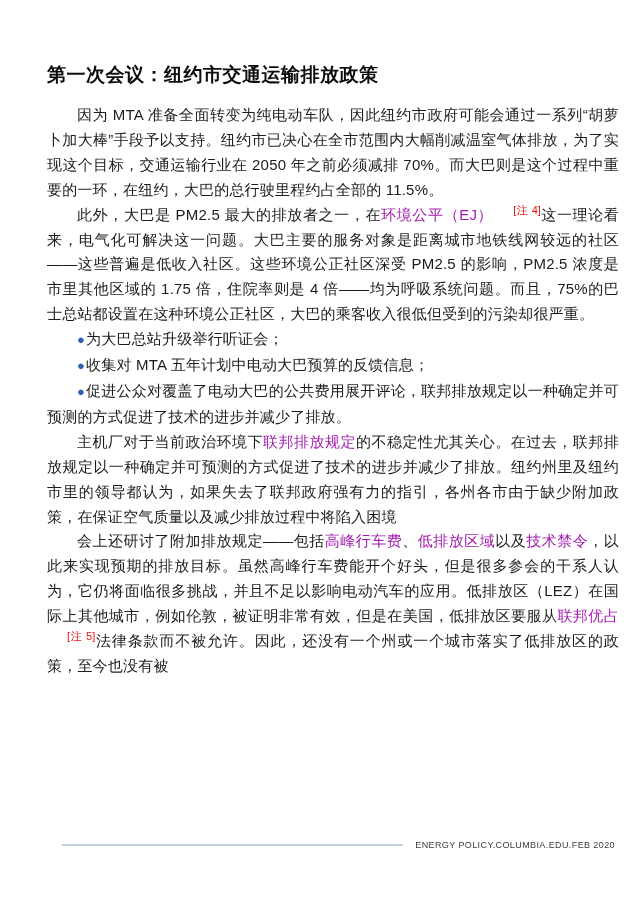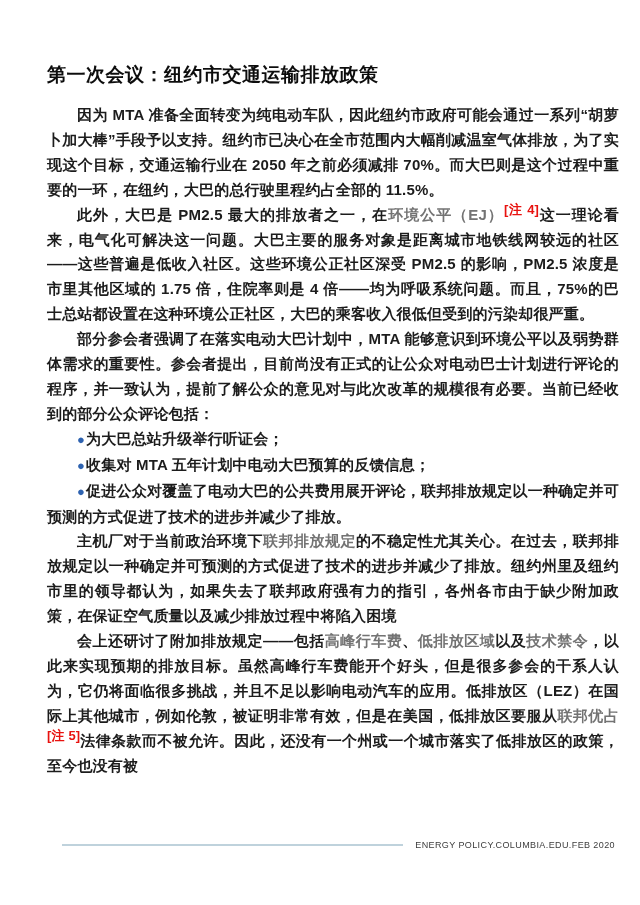--- a/index.html
+++ b/index.html
@@ -37,29 +37,30 @@
     font-size: 15px;
     line-height: 24.9px;
     color: var(--text-color);
     text-align: justify;
     letter-spacing: 0.2px;
   }
   p.para {
     margin: 0;
     text-indent: 2em;
   }
-  .seg-normal { font-weight: 700; }
-  .seg-bold { font-weight: 700; color: #737373; }
+  .seg-normal { font-weight: 400; }
+  .seg-bold { font-weight: 400; color: #a21caf; }
   .seg-note {
     color: var(--note-red);
-    font-weight: 700;
-    font-size: 13px;
+    font-weight: 400;
+    font-size: 11px;
     vertical-align: super;
     line-height: 0;
     letter-spacing: 0;
+    margin-left: 20px;
   }
   .bullet-dot {
     color: var(--accent-blue);
     font-size: 13px;
     margin-right: 1px;
   }
   .page-footer {
     position: absolute;
     left: 62px;
     right: 25px;
@@ -83,21 +84,20 @@
 </style>
 </head>
 <body>
 
 <div class="page">
   <h1 class="doc-title">第一次会议：纽约市交通运输排放政策</h1>
 
   <div class="content">
       <p class="para"><span class="seg-normal">因为 MTA 准备全面转变为纯电动车队，因此纽约市政府可能会通过一系列“胡萝卜加大棒”手段予以支持。纽约市已决心在全市范围内大幅削减温室气体排放，为了实现这个目标，交通运输行业在 2050 年之前必须减排 70%。而大巴则是这个过程中重要的一环，在纽约，大巴的总行驶里程约占全部的 11.5%。</span></p>
       <p class="para"><span class="seg-normal">此外，大巴是 PM2.5 最大的排放者之一，在</span><span class="seg-bold">环境公平（EJ）</span><span class="seg-note">[注 4]</span><span class="seg-normal">这一理论看来，电气化可解决这一问题。大巴主要的服务对象是距离城市地铁线网较远的社区——这些普遍是低收入社区。这些环境公正社区深受 PM2.5 的影响，PM2.5 浓度是市里其他区域的 1.75 倍，住院率则是 4 倍——均为呼吸系统问题。而且，75%的巴士总站都设置在这种环境公正社区，大巴的乘客收入很低但受到的污染却很严重。</span></p>
-      <p class="para"><span class="seg-normal">部分参会者强调了在落实电动大巴计划中，MTA 能够意识到环境公平以及弱势群体需求的重要性。参会者提出，目前尚没有正式的让公众对电动巴士计划进行评论的程序，并一致认为，提前了解公众的意见对与此次改革的规模很有必要。当前已经收到的部分公众评论包括：</span></p>
       <p class="para"><span class="bullet-dot">●</span><span class="seg-normal">为大巴总站升级举行听证会；</span></p>
       <p class="para"><span class="bullet-dot">●</span><span class="seg-normal">收集对 MTA 五年计划中电动大巴预算的反馈信息；</span></p>
       <p class="para"><span class="bullet-dot">●</span><span class="seg-normal">促进公众对覆盖了电动大巴的公共费用展开评论，联邦排放规定以一种确定并可预测的方式促进了技术的进步并减少了排放。</span></p>
       <p class="para"><span class="seg-normal">主机厂对于当前政治环境下</span><span class="seg-bold">联邦排放规定</span><span class="seg-normal">的不稳定性尤其关心。在过去，联邦排放规定以一种确定并可预测的方式促进了技术的进步并减少了排放。纽约州里及纽约市里的领导都认为，如果失去了联邦政府强有力的指引，各州各市由于缺少附加政策，在保证空气质量以及减少排放过程中将陷入困境</span></p>
       <p class="para"><span class="seg-normal">会上还研讨了附加排放规定——包括</span><span class="seg-bold">高峰行车费</span><span class="seg-normal">、</span><span class="seg-bold">低排放区域</span><span class="seg-normal">以及</span><span class="seg-bold">技术禁令</span><span class="seg-normal">，以此来实现预期的排放目标。虽然高峰行车费能开个好头，但是很多参会的干系人认为，它仍将面临很多挑战，并且不足以影响电动汽车的应用。低排放区（LEZ）在国际上其他城市，例如伦敦，被证明非常有效，但是在美国，低排放区要服从</span><span class="seg-bold">联邦优占</span><span class="seg-note">[注 5]</span><span class="seg-normal">法律条款而不被允许。因此，还没有一个州或一个城市落实了低排放区的政策，至今也没有被</span></p>
     </div>
 </div>
 
 <div class="page-footer">
   <div class="footer-rule"></div>

